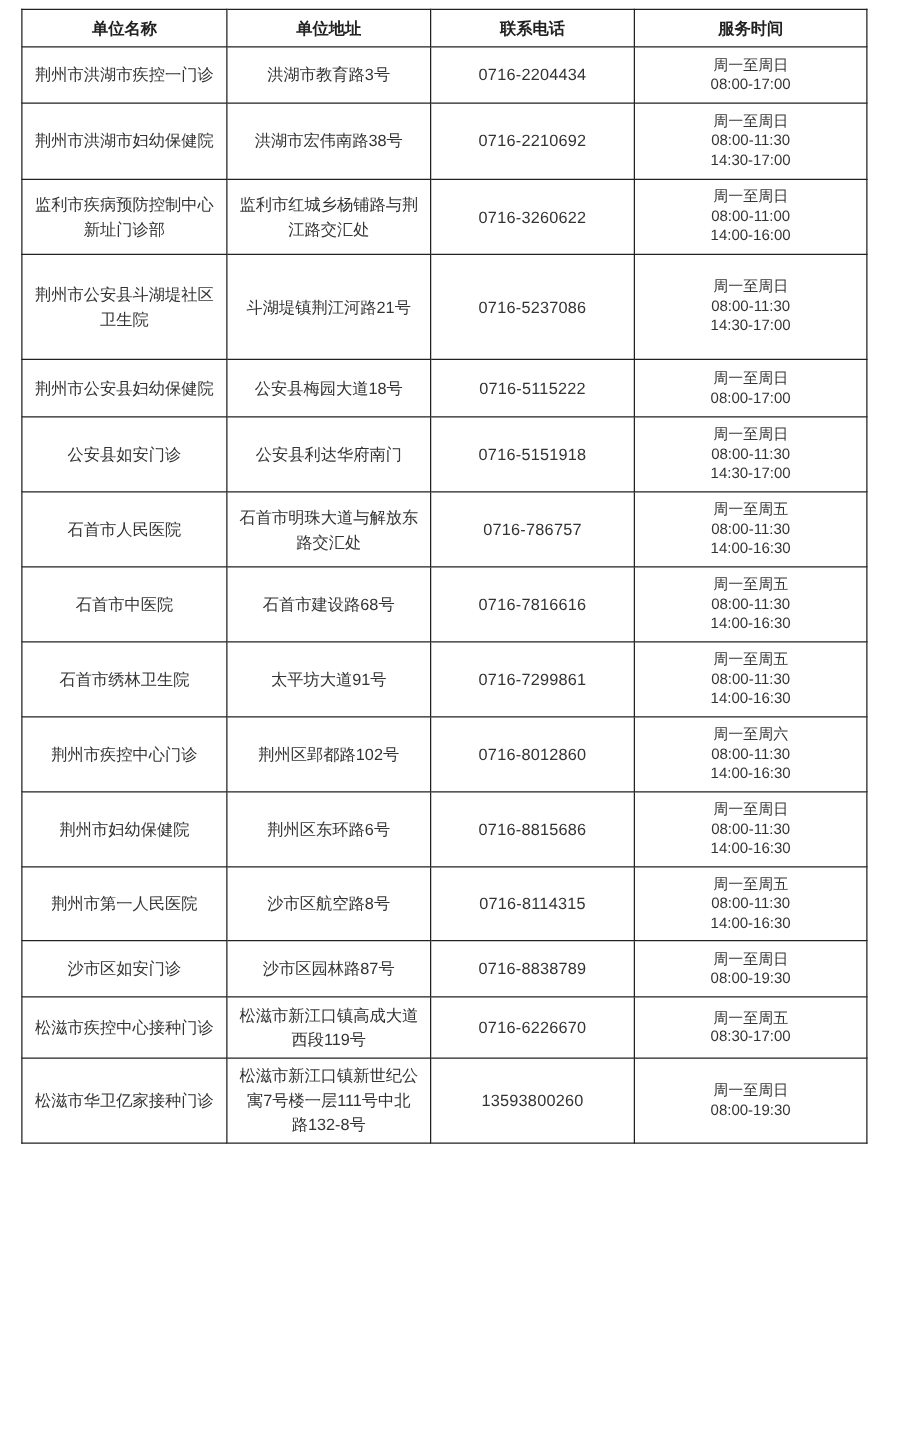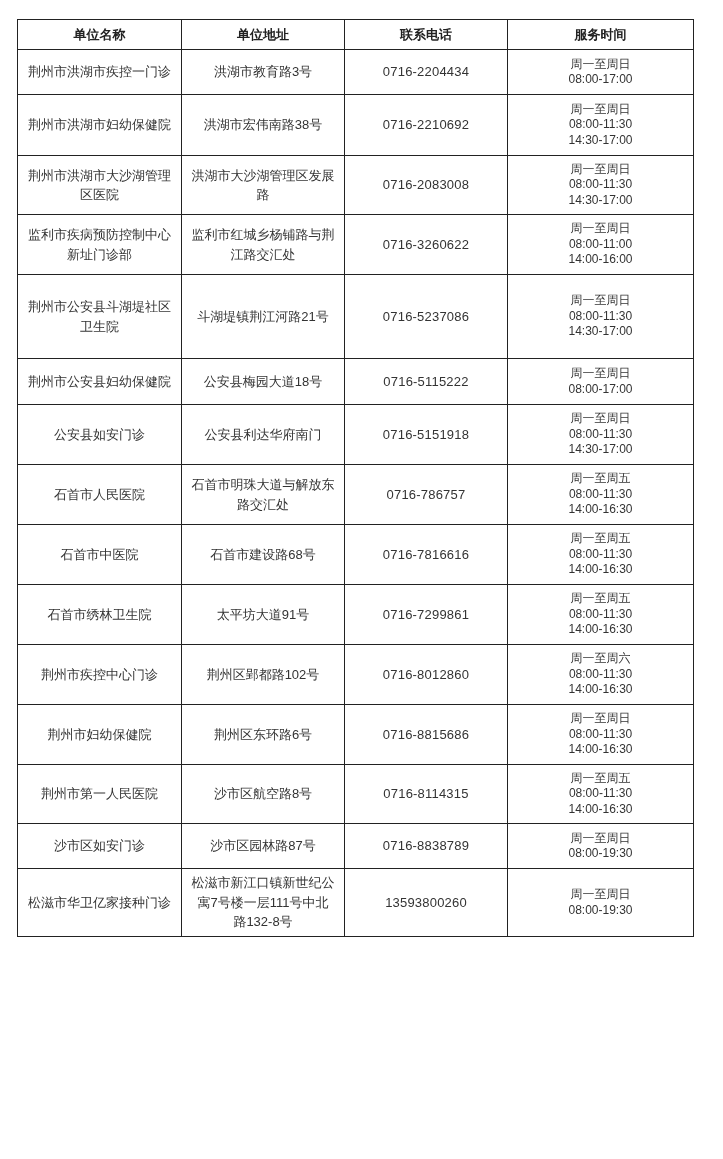--- a/index.html
+++ b/index.html
@@ -1,21 +1,21 @@
 <!DOCTYPE html>
 <html><head>
 <meta charset="utf-8">
 <style>
   html, body { margin:0; padding:0; }
   body {
     width:723px; height:1159px; background:#ffffff; position:relative; overflow:hidden;
     font-family:"Liberation Sans", "DejaVu Sans", sans-serif; color:#333333;
   }
   table.clinics {
-    position:absolute; left:17px; top:19px; width:676px;
+    position:absolute; left:17px; top:7px; width:676px;
     border-collapse:collapse; table-layout:fixed;
   }
   table.clinics th, table.clinics td {
     border:1px solid #222222; text-align:center; vertical-align:middle;
     padding:0 3px; font-size:13px; line-height:19.5px; color:#333333;
   }
   table.clinics th { font-weight:bold; color:#222222; }
   .ln { display:block; white-space:nowrap; }
   .t { display:block; white-space:nowrap; font-size:12px; line-height:15.5px; }
   .ph { white-space:nowrap; letter-spacing:0.2px; }
@@ -62,36 +62,20 @@
           <span class="ln">洪湖市宏伟南路38号</span>
         </td>
       <td class="ph">0716-2210692</td>
       <td>
           <span class="t">周一至周日</span>
           <span class="t">08:00-11:30</span>
           <span class="t">14:30-17:00</span>
         </td>
     </tr>
 
-    <tr style="height:59px">
-      <td>
-          <span class="ln">荆州市洪湖市大沙湖管理</span>
-          <span class="ln">区医院</span>
-        </td>
-      <td>
-          <span class="ln">洪湖市大沙湖管理区发展</span>
-          <span class="ln">路</span>
-        </td>
-      <td class="ph">0716-2083008</td>
-      <td>
-          <span class="t">周一至周日</span>
-          <span class="t">08:00-11:30</span>
-          <span class="t">14:30-17:00</span>
-        </td>
-    </tr>
 
 
     <tr style="height:60px">
       <td>
           <span class="ln">监利市疾病预防控制中心</span>
           <span class="ln">新址门诊部</span>
         </td>
       <td>
           <span class="ln">监利市红城乡杨铺路与荆</span>
           <span class="ln">江路交汇处</span>
@@ -249,20 +233,34 @@
           <span class="ln">沙市区园林路87号</span>
         </td>
       <td class="ph">0716-8838789</td>
       <td>
           <span class="t">周一至周日</span>
           <span class="t">08:00-19:30</span>
         </td>
     </tr>
 
 
+    <tr style="height:49px">
+      <td>
+          <span class="ln">松滋市疾控中心接种门诊</span>
+        </td>
+      <td>
+          <span class="ln">松滋市新江口镇高成大道</span>
+          <span class="ln">西段119号</span>
+        </td>
+      <td class="ph">0716-6226670</td>
+      <td>
+          <span class="t">周一至周五</span>
+          <span class="t">08:30-17:00</span>
+        </td>
+    </tr>
 
     <tr style="height:68px">
       <td>
           <span class="ln">松滋市华卫亿家接种门诊</span>
         </td>
       <td>
           <span class="ln">松滋市新江口镇新世纪公</span>
           <span class="ln">寓7号楼一层111号中北</span>
           <span class="ln">路132-8号</span>
         </td>

